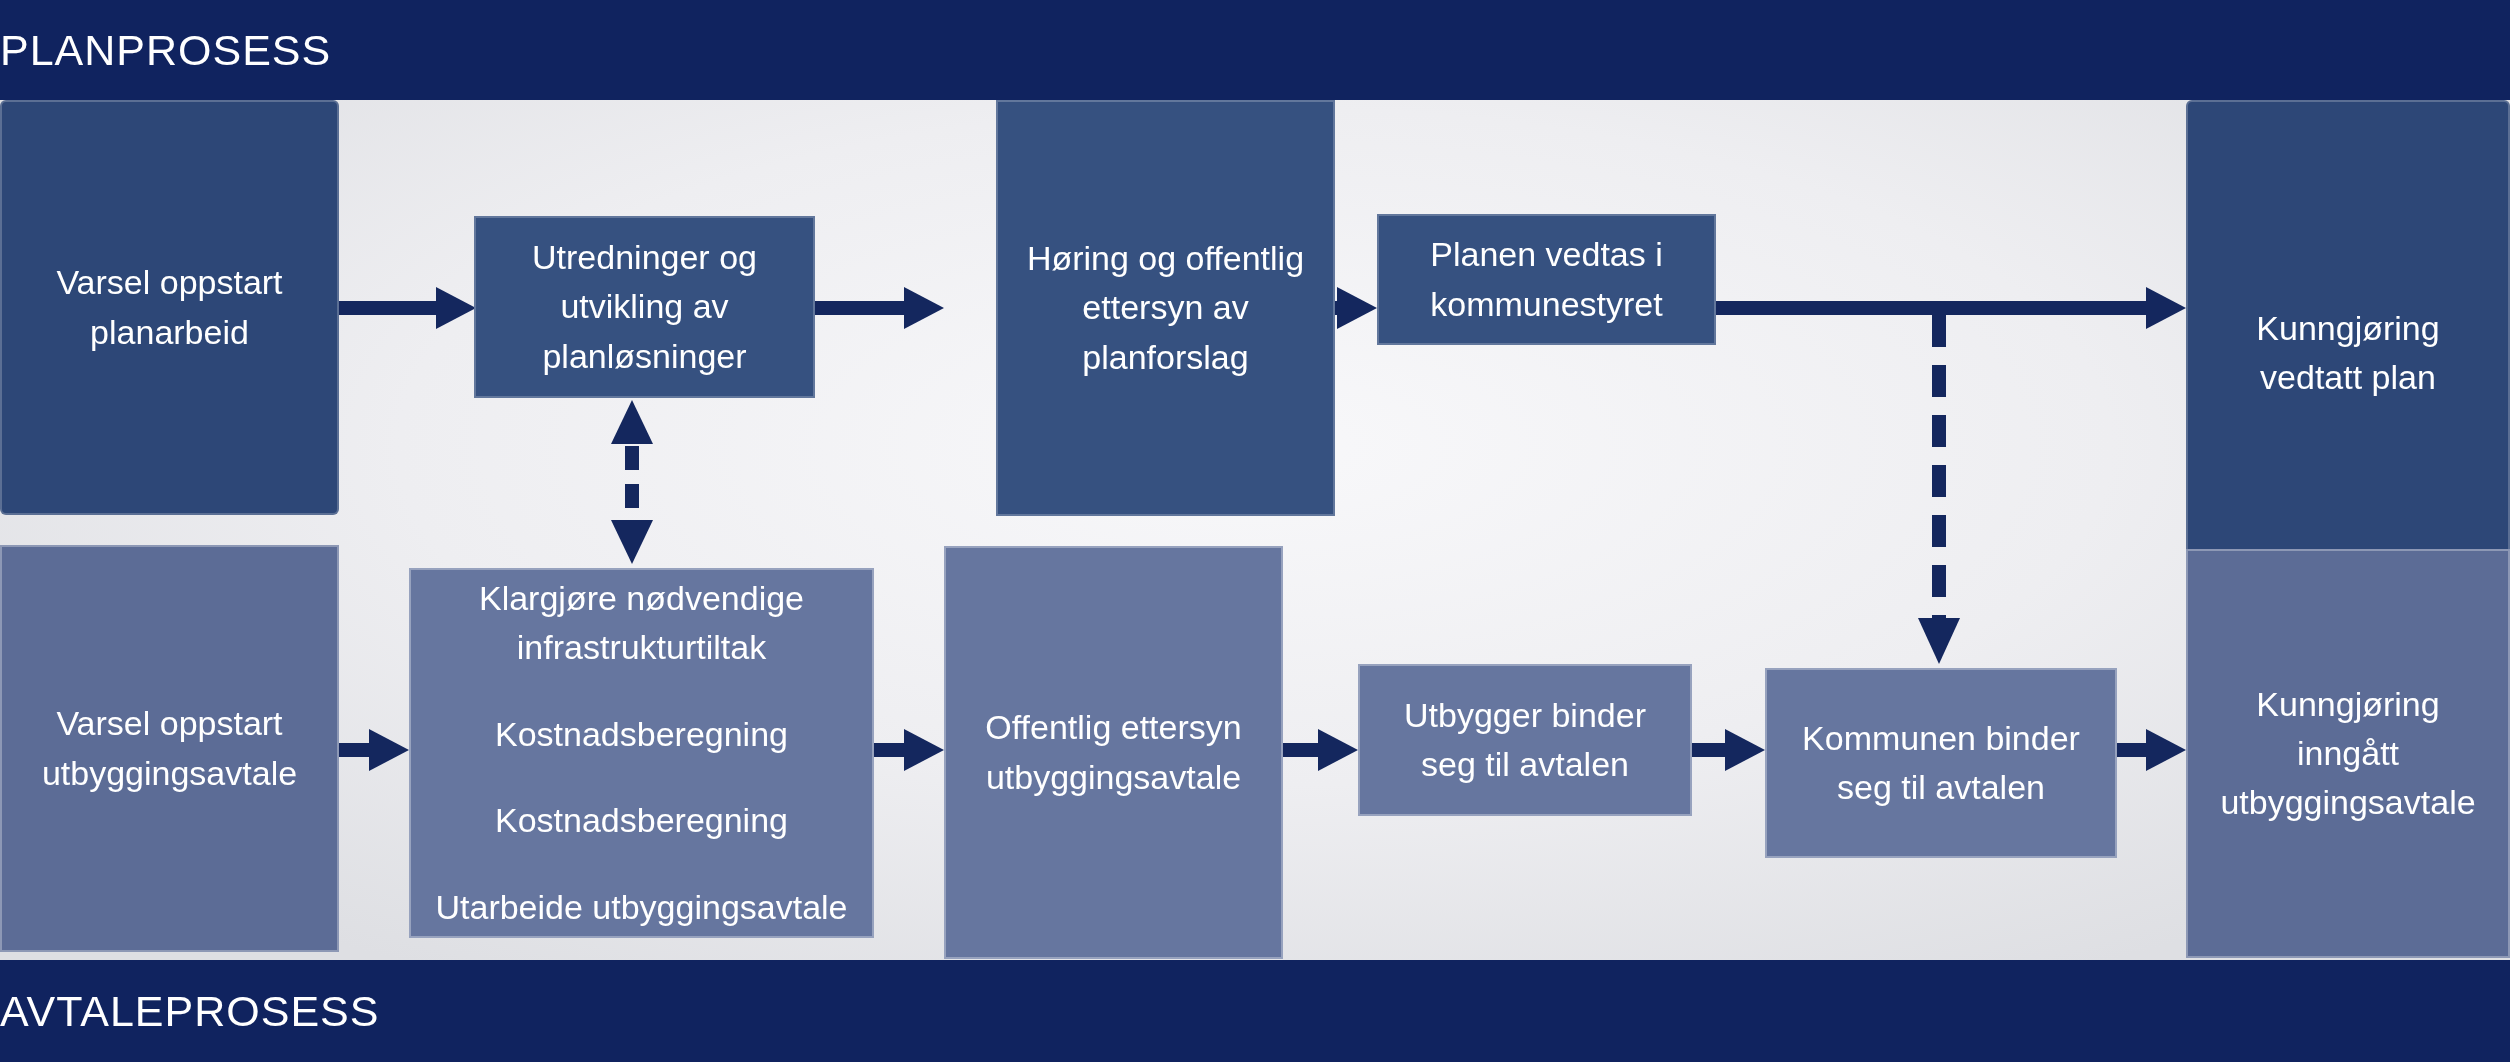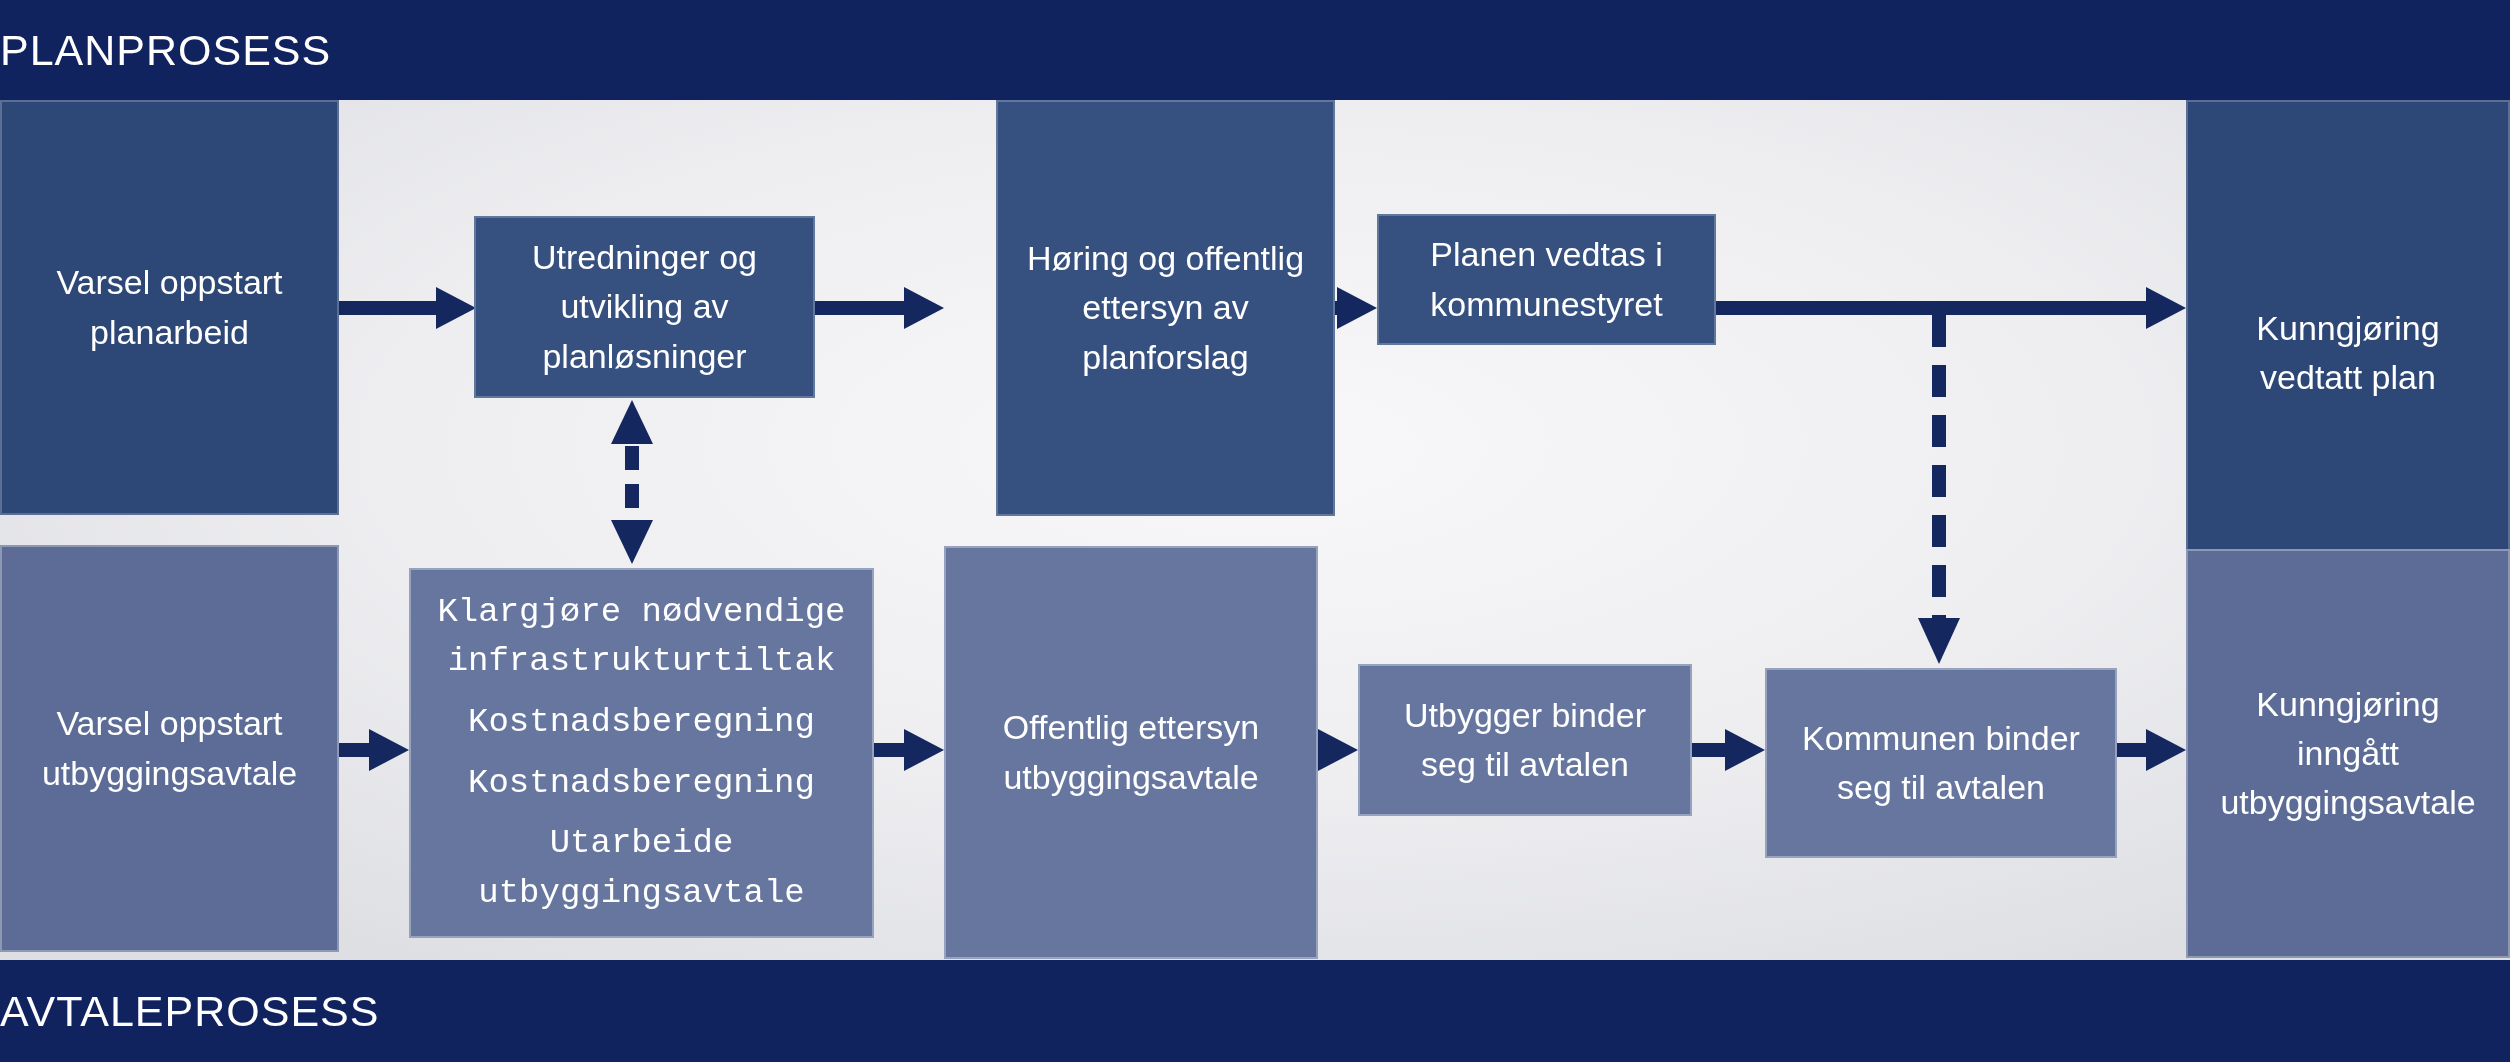--- a/index.html
+++ b/index.html
@@ -13,26 +13,26 @@
     background:var(--header-navy);color:var(--title-text);
     font-size:43px;letter-spacing:1px;
   }
   .bar.top{top:0;height:100px;}
   .bar.bottom{top:960px;height:102px;}
   .box{
     position:absolute;box-sizing:border-box;display:flex;align-items:center;justify-content:center;
     color:var(--box-text);font-size:34px;line-height:1.45;text-align:center;
     border:2px solid rgba(255,255,255,0.22);
   }
-  .box.dark{background:var(--top-column);}
+  .box.dark{background:var(--top-column);border-radius:6px;}
   .box.darkin{background:var(--top-inner);}
   .box.light{background:var(--bottom-column);border-color:rgba(255,255,255,0.30);}
   .box.lightin{background:var(--bottom-inner);border-color:rgba(255,255,255,0.32);}
   .box .lbl{padding:0 26px;width:100%;}
-  .box.multi{flex-direction:column;justify-content:space-between;padding:18px 20px;font-family:Liberation Mono, monospace;}
+  .box.multi{flex-direction:column;justify-content:space-between;padding:4px 20px;}
   .box.multi .line{width:100%;}
   .arrows{position:absolute;left:0;top:0;pointer-events:none;}
   .arrows line{stroke:var(--arrow);stroke-width:14;}
   .arrows polygon{fill:var(--arrow);}
 </style>
 </head>
 <body>
 
 <div class="stage">
 
@@ -110,21 +110,21 @@
 
   <div class="box light" style="left:0;top:545px;width:339px;height:407px">
     <span class="lbl">Varsel oppstart utbyggingsavtale</span>
   </div>
   <div class="box lightin multi" style="left:409px;top:568px;width:465px;height:370px">
     <div class="line">Klargjøre nødvendige infrastrukturtiltak</div>
     <div class="line">Kostnadsberegning</div>
     <div class="line">Kostnadsberegning</div>
     <div class="line">Utarbeide utbyggingsavtale</div>
   </div>
-  <div class="box lightin" style="left:944px;top:546px;width:374px;height:413px">
+  <div class="box lightin" style="left:944px;top:546px;width:339px;height:413px">
     <span class="lbl">Offentlig ettersyn utbyggingsavtale</span>
   </div>
   <div class="box lightin" style="left:1358px;top:664px;width:334px;height:152px">
     <span class="lbl">Utbygger binder seg til avtalen</span>
   </div>
   <div class="box lightin" style="left:1765px;top:668px;width:352px;height:190px">
     <span class="lbl">Kommunen binder seg til avtalen</span>
   </div>
   <div class="box light" style="left:2186px;top:549px;width:324px;height:409px">
     <span class="lbl">Kunngjøring inngått utbyggingsavtale</span>

